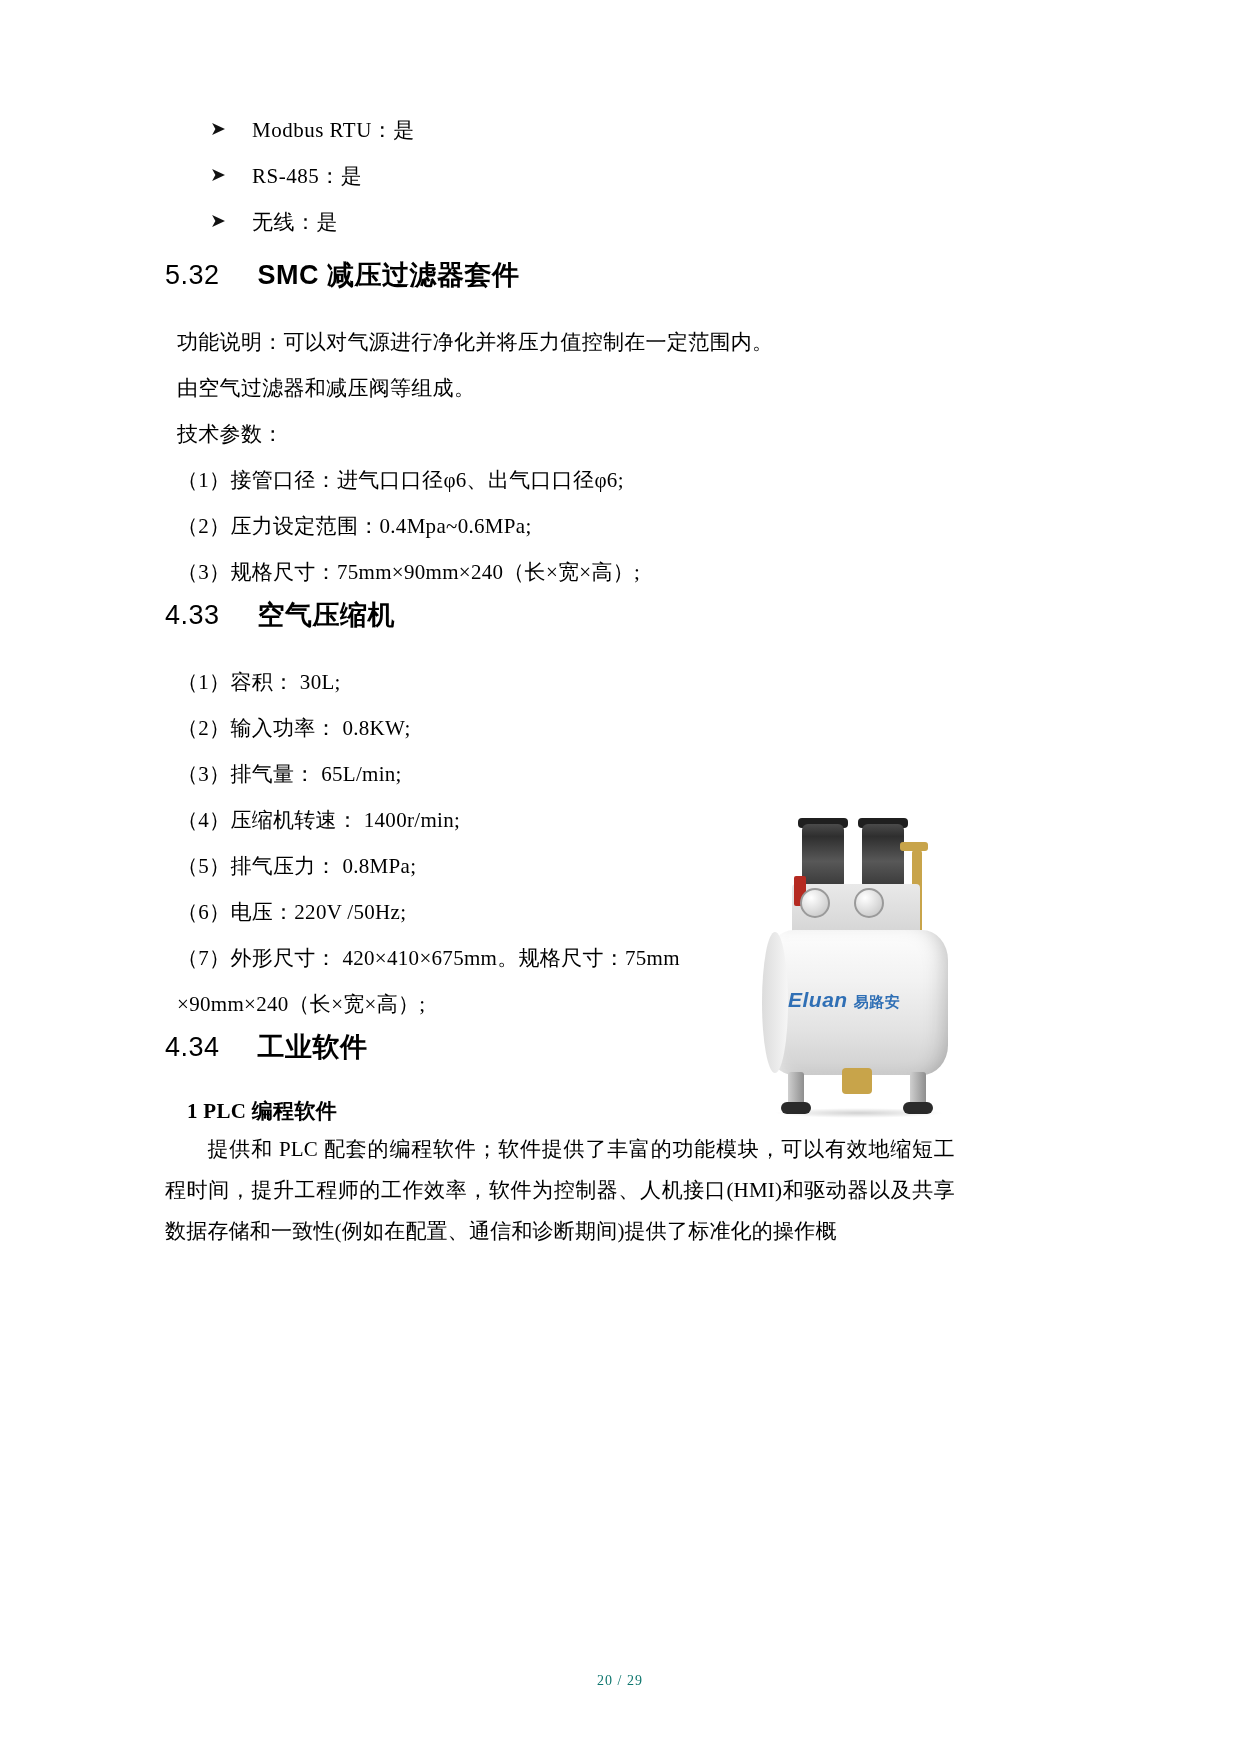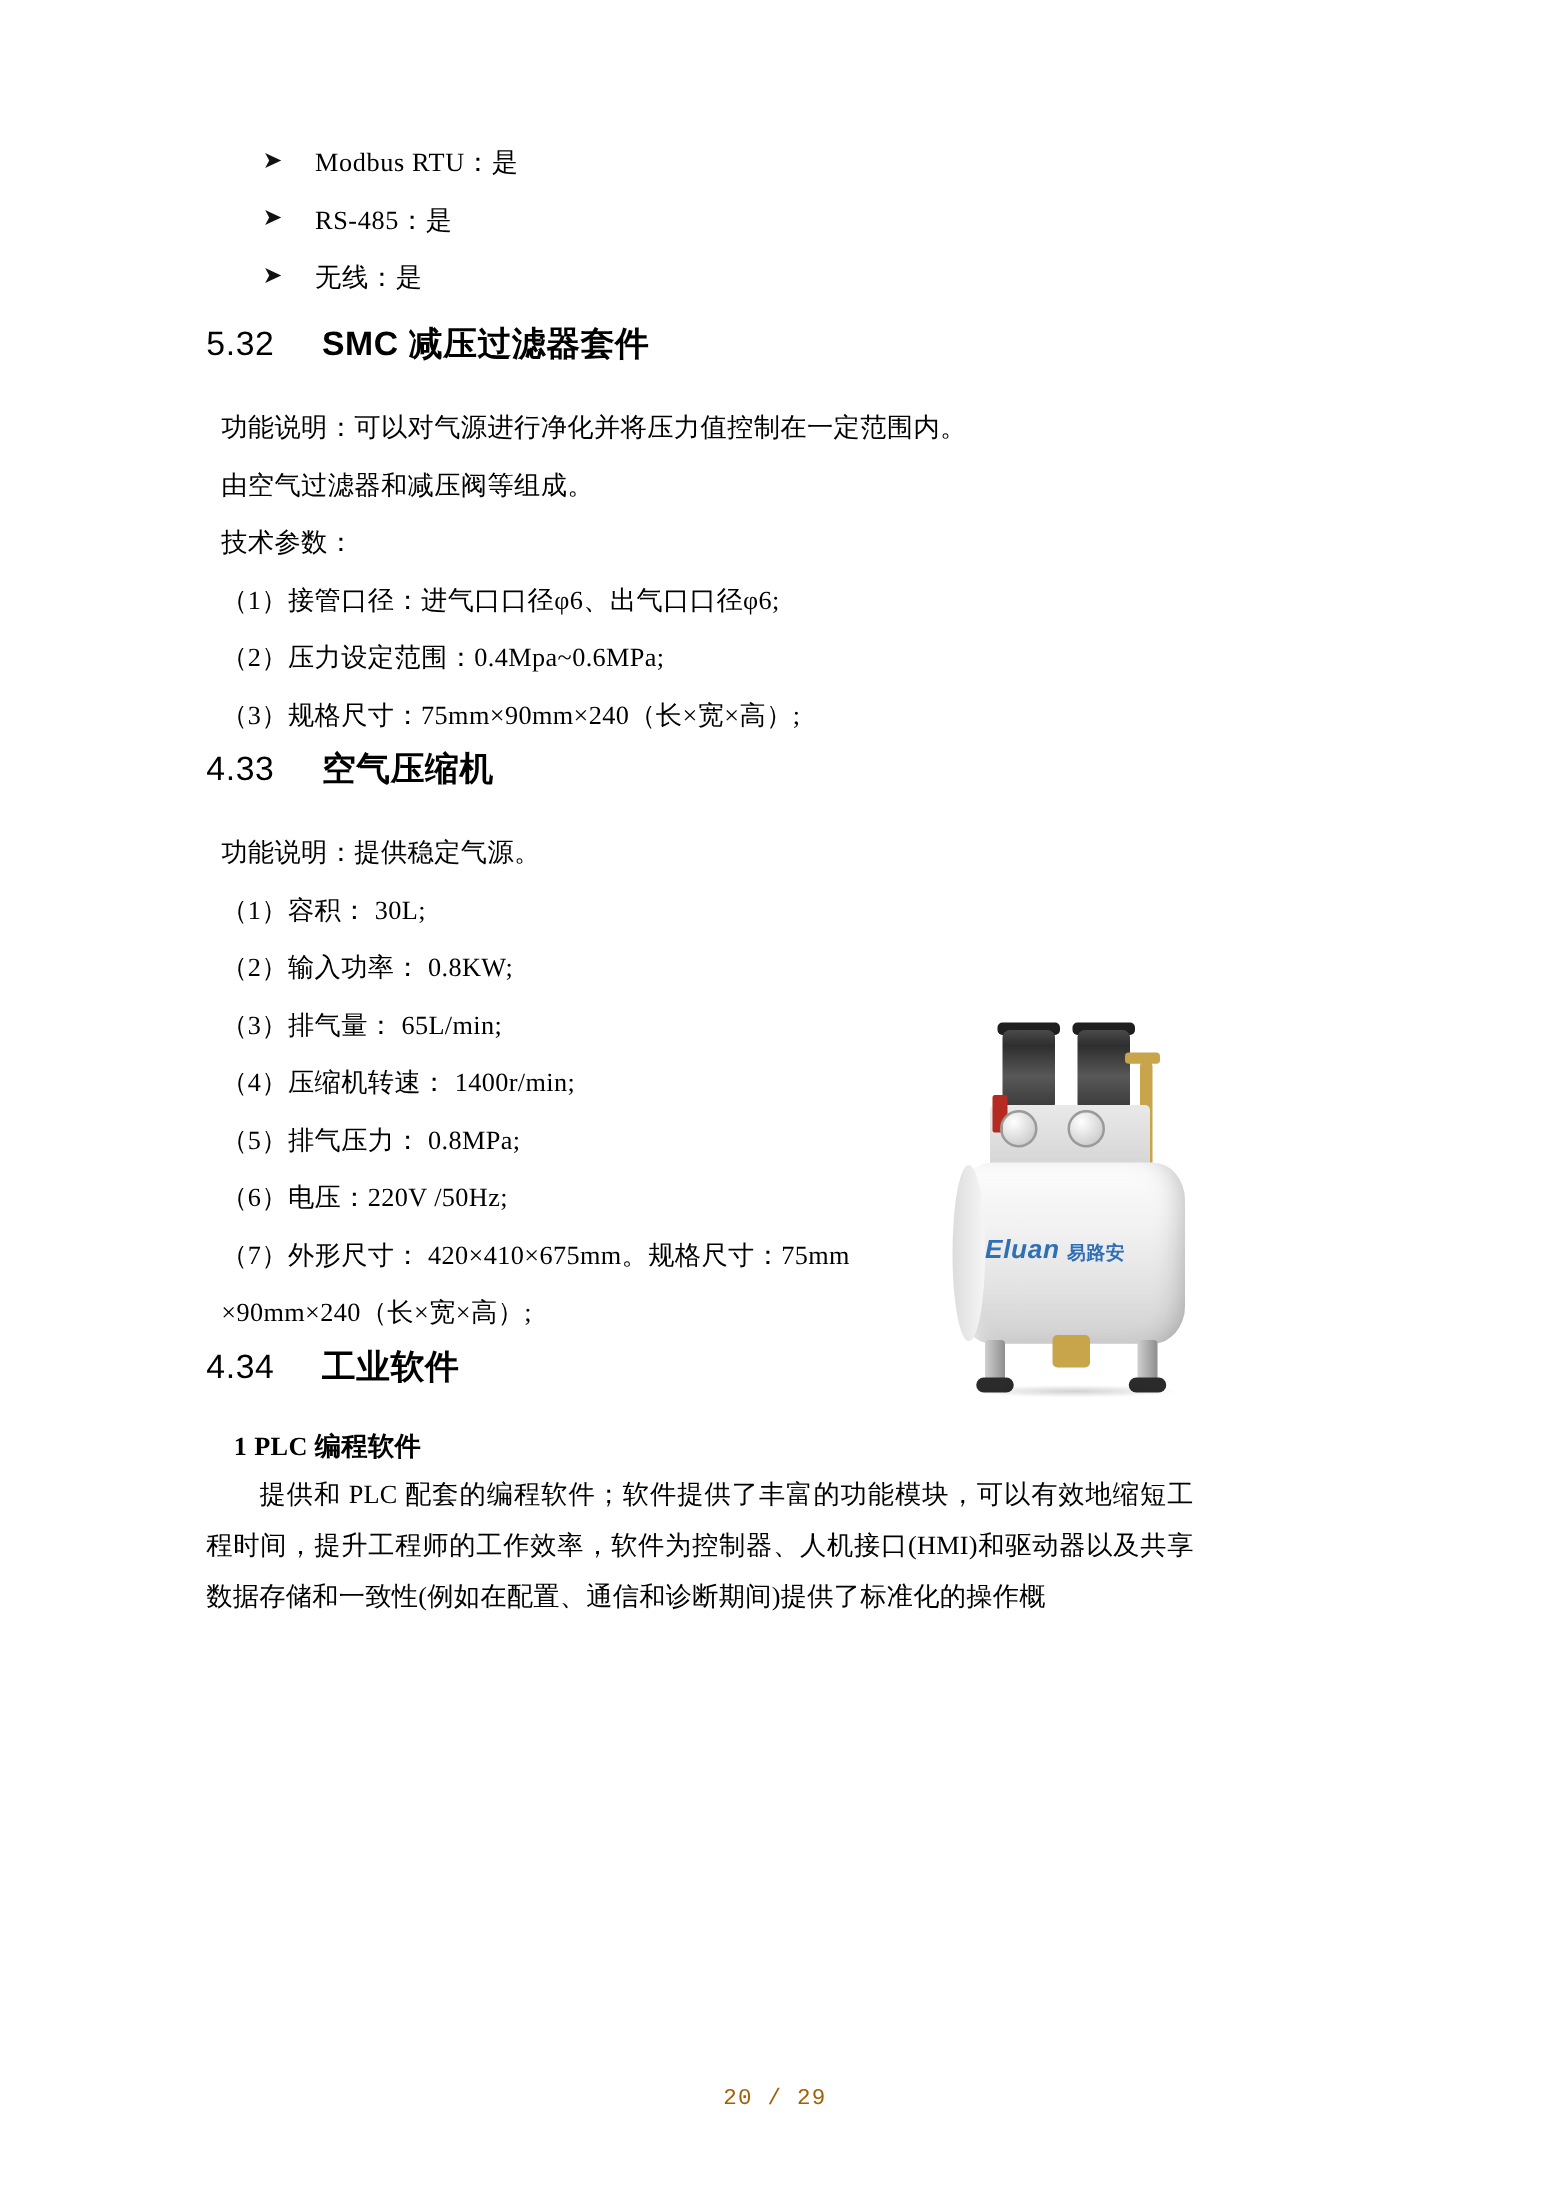--- a/index.html
+++ b/index.html
@@ -91,23 +91,23 @@
     letter-spacing: 0.2px;
   }
   .flow-para .first-indent { display: inline-block; width: 42px; }
 
   .footer {
     position: absolute;
     bottom: 66px;
     left: 0;
     width: 100%;
     text-align: center;
-    font-family: Liberation Mono, monospace;
-    font-size: 18px;
-    color: #a16207;
+    font-family: Liberation Serif, serif;
+    font-size: 14px;
+    color: #0f766e;
     letter-spacing: 1px;
   }
 
   
   .compressor {
     position: absolute;
     left: 758px;
     top: 810px;
     width: 200px;
     height: 310px;
@@ -277,21 +277,20 @@
       <p class="body indent">（1）接管口径：进气口口径φ6、出气口口径φ6;</p>
       <p class="body indent">（2）压力设定范围：0.4Mpa~0.6MPa;</p>
       <p class="body indent">（3）规格尺寸：75mm×90mm×240（长×宽×高）;</p>
     </div>
 
     <h2 class="heading sec-4-33">
       <span class="num">4.33</span><span class="gap"></span><span>空气压缩机</span>
     </h2>
 
     <div class="para-block">
-      <p class="body indent">功能说明：提供稳定气源。</p>
       <p class="body indent">（1）容积：  30L;</p>
       <p class="body indent">（2）输入功率：  0.8KW;</p>
       <p class="body indent">（3）排气量：  65L/min;</p>
       <p class="body indent">（4）压缩机转速：  1400r/min;</p>
       <p class="body indent">（5）排气压力：  0.8MPa;</p>
       <p class="body indent">（6）电压：220V /50Hz;</p>
       <p class="body indent">（7）外形尺寸：  420×410×675mm。规格尺寸：75mm</p>
       <p class="body">×90mm×240（长×宽×高）;</p>
     </div>
 

